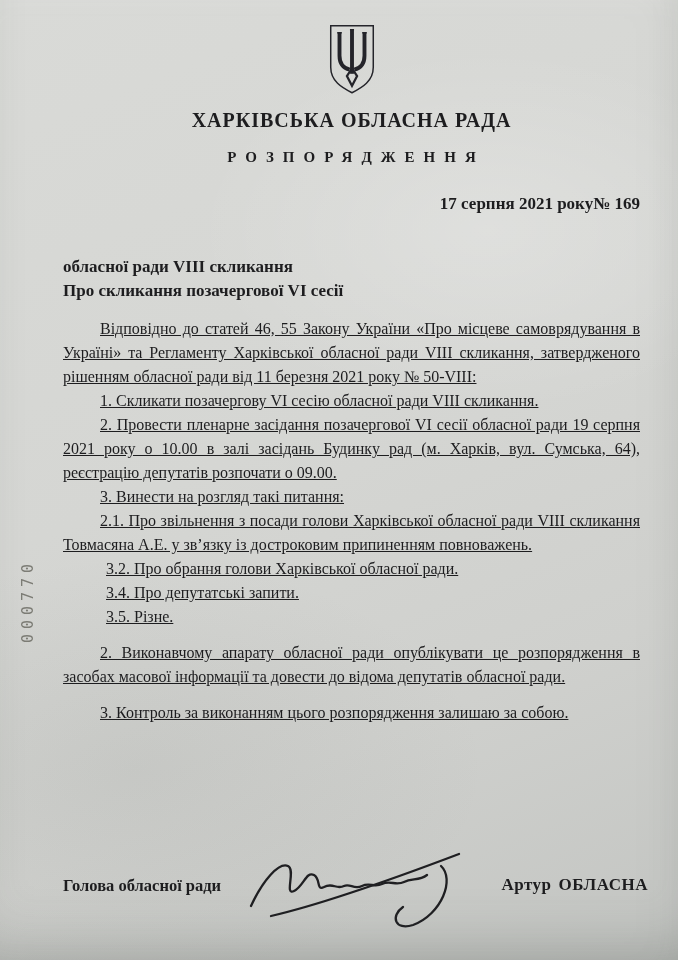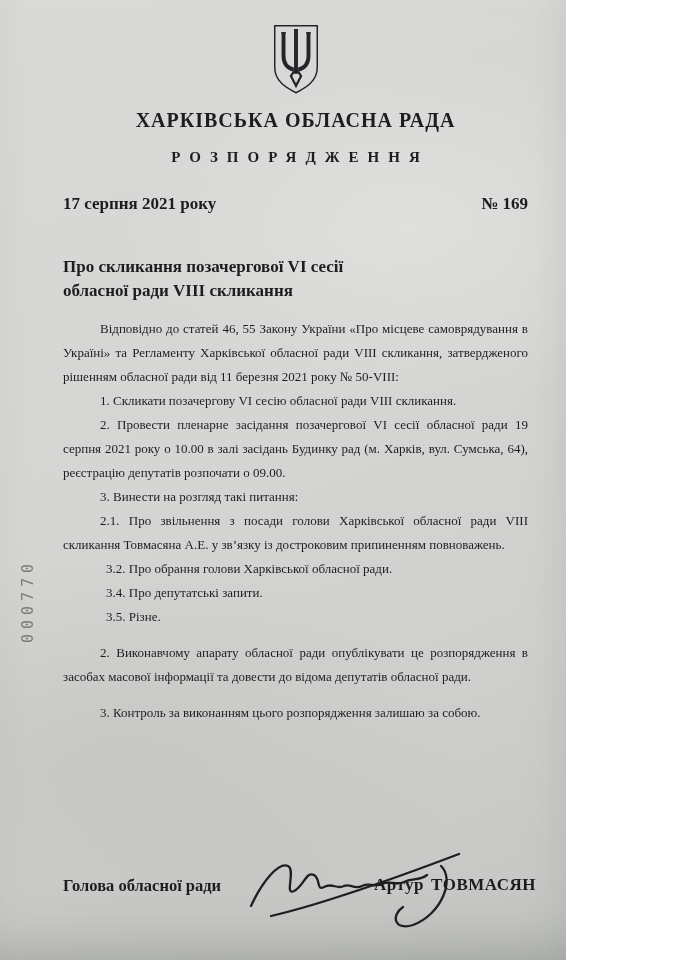--- a/index.html
+++ b/index.html
@@ -1,21 +1,21 @@
 <!DOCTYPE html>
 <html><head>
 <meta charset="utf-8">
 <style>
   * { margin: 0; padding: 0; box-sizing: border-box; }
   html, body { width: 678px; height: 960px; }
   body { font-family: "Liberation Serif", "DejaVu Serif", serif; }
 
   .photo-page {
     position: relative;
-    width: 566px;
+    width: 678px;
     height: 960px;
     overflow: hidden;
     background:
       radial-gradient(ellipse 420px 260px at 72% 24%, rgba(255,255,255,0.22), rgba(255,255,255,0) 70%),
       radial-gradient(ellipse 500px 300px at 20% 80%, rgba(110,115,110,0.10), rgba(110,115,110,0) 70%),
       linear-gradient(158deg, #d9dad7 0%, #d5d6d3 45%, #cfd0cd 72%, #c3c5c2 100%);
     color: #1d1d1f;
   }
   .photo-page::after {
     content: "";
@@ -51,38 +51,38 @@
     font-size: 15px;
     line-height: 24px;
     letter-spacing: 9px;
     text-indent: 9px; 
   }
 
   
   .meta-row {
     margin-top: 24px;
     display: flex;
-    justify-content: space-between;
+    justify-content: flex-end;
     align-items: baseline;
     font-weight: bold;
     font-size: 17px;
     line-height: 22px;
   }
   .doc-number { margin-right: 0px; }
 
   
   .subject {
     margin-top: 40px;
     font-weight: bold;
     font-size: 17px;
     line-height: 24px;
   }
 
   
-  .body-text { font-size: 13px; line-height: 24px; }
+  .body-text { font-size: 16px; line-height: 24px; text-decoration: underline; }
   .body-text p {
     margin-top: 0;
     text-align: justify;
     text-indent: 37px;
   }
   .body-text p.intro { margin-top: 14px; }
   .body-text p.sub { text-indent: 43px; }
   .body-text p.space-before { margin-top: 12px; }
 
   
@@ -153,22 +153,22 @@
     <div class="org-name">ХАРКІВСЬКА ОБЛАСНА РАДА</div>
 
     <div class="doc-type">РОЗПОРЯДЖЕННЯ</div>
 
     <div class="meta-row">
       <span class="doc-date">17 серпня 2021 року</span>
       <span class="doc-number">№ 169</span>
     </div>
 
     <div class="subject">
+      <div>обласної ради VIII скликання</div>
       <div>Про скликання позачергової VI сесії</div>
-      <div>обласної ради VIII скликання</div>
     </div>
 
     <div class="body-text">
       <p class="intro">Відповідно до статей 46, 55 Закону України «Про місцеве самоврядування в Україні» та Регламенту Харківської обласної ради VIII скликання, затвердженого рішенням обласної ради від 11 березня 2021 року № 50-VIII:</p>
       <p>1.  Скликати позачергову VI сесію обласної ради VIII скликання.</p>
       <p>2. Провести пленарне засідання позачергової VI сесії обласної ради 19 серпня 2021 року о 10.00 в залі засідань Будинку рад (м. Харків, вул. Сумська, 64), реєстрацію депутатів розпочати о 09.00.</p>
       <p>3.  Винести на розгляд такі питання:</p>
       <p>2.1. Про звільнення з посади голови Харківської обласної ради VIII скликання Товмасяна А.Е. у зв’язку із достроковим припиненням повноважень.</p>
       <p class="sub">3.2.  Про обрання голови Харківської обласної ради.</p>
       <p class="sub">3.4.  Про депутатські запити.</p>
@@ -185,16 +185,16 @@
     <span class="signature-scribble">
       <svg width="232" height="96" viewBox="0 0 232 96" fill="none" xmlns="http://www.w3.org/2000/svg">
         <g stroke="#1f1f22" stroke-width="2.3" stroke-linecap="round" stroke-linejoin="round" fill="none">
           <path d="M8,60 C20,34 36,16 45,20 C53,24 41,50 51,45 C61,40 63,25 71,29 C78,33 73,45 81,41 C90,36 93,44 101,40 C107,37 111,44 119,40 C127,36 131,42 139,38 C147,34 153,40 161,36 C169,32 176,35 184,29"></path>
           <path d="M28,70 C80,58 150,33 216,8"></path>
           <path d="M198,20 C212,33 199,68 170,79 C152,85 147,70 160,61"></path>
         </g>
       </svg>
     </span>
     <span class="signature-name">
-      <span class="first">Артур</span><span>ТОВМАСЯН</span>
+      <span class="first">Артур</span><span>ОБЛАСНА</span>
     </span>
   </div>
 </div>
 
 </body></html>

